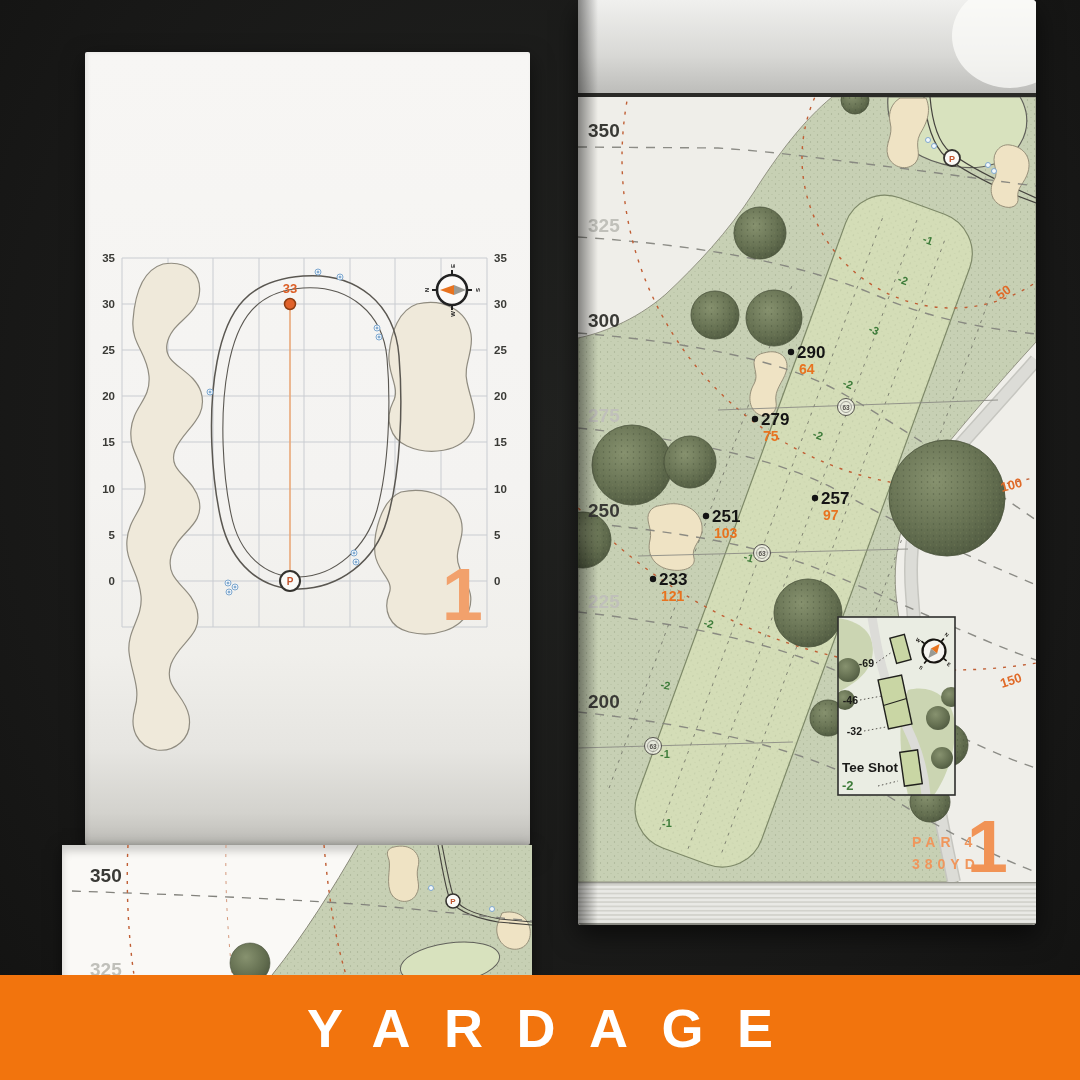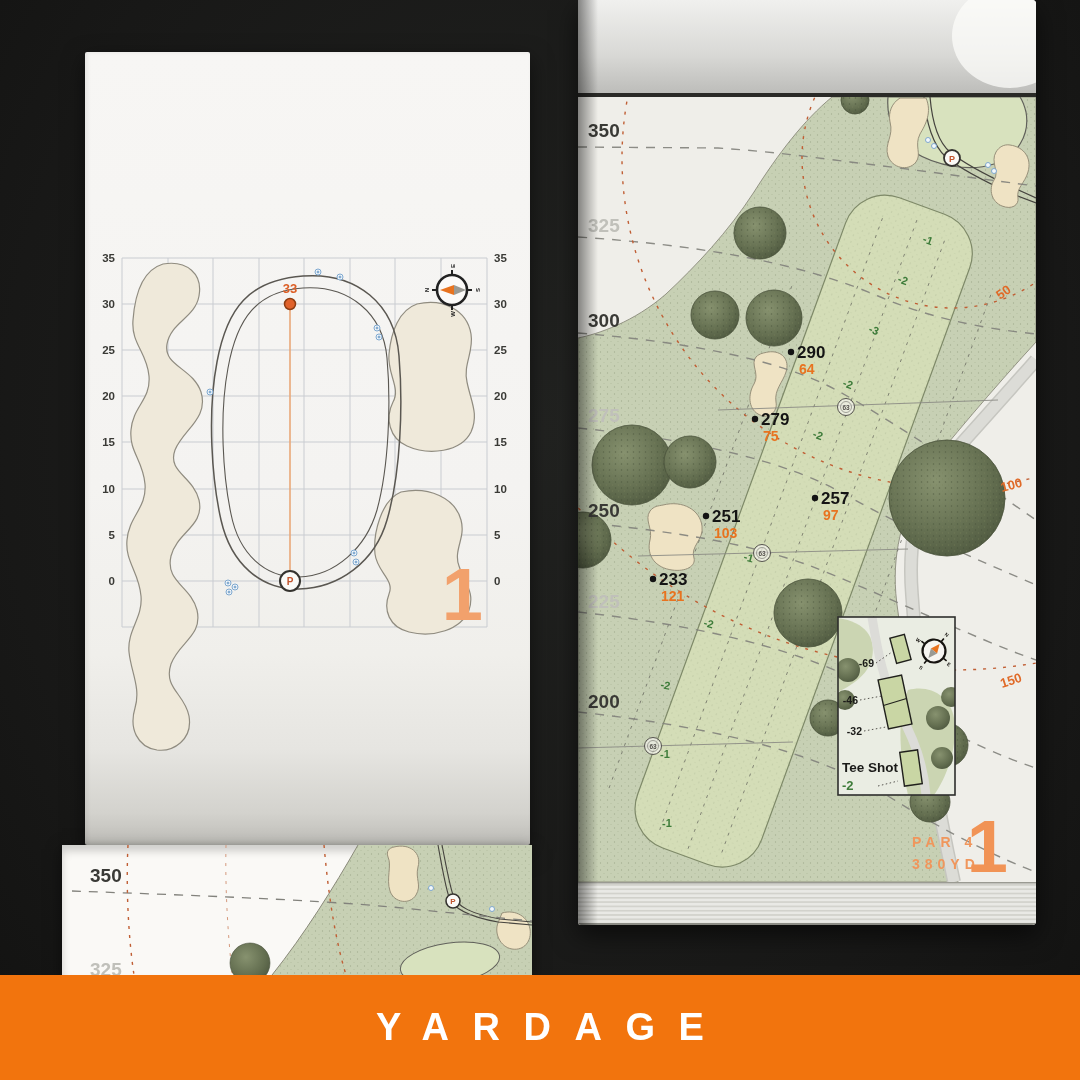--- a/index.html
+++ b/index.html
@@ -17,21 +17,21 @@
 
   
   .right-page{position:absolute;left:578px;top:0;width:458px;height:925px;border-radius:0 4px 4px 3px;
     overflow:hidden;background:#EFEEE9;box-shadow:0 10px 26px rgba(0,0,0,.6);}
   .right-page .fold{position:absolute;left:0;top:0;width:20px;height:100%;
     background:linear-gradient(to right, rgba(0,0,0,.45), rgba(0,0,0,0));pointer-events:none;}
 
   
   .banner{position:absolute;left:0;top:975px;width:1080px;height:105px;background:#F2740D;
     display:flex;align-items:center;justify-content:center;z-index:30;}
-  .banner span{color:#FFFFFF;font-size:38px;font-weight:bold;letter-spacing:.62em;margin-right:-.62em;}
+  .banner span{color:#FFFFFF;font-size:54px;font-weight:bold;letter-spacing:.62em;margin-right:-.62em;}
 
   
   .axis{font-size:11.5px;font-weight:bold;fill:#3A3A36;}
   .pin-dist{font-size:13px;font-weight:bold;fill:#DD5F26;}
   .hole-num{font-size:74px;font-weight:800;}
   .ct{font-size:19px;font-weight:bold;}
   .ct.strong{fill:#3A3A36;} .ct.light{fill:#C0C0BA;}
   .arcl{font-size:13px;font-weight:bold;fill:#E06A28;}
   .mdist{font-size:17px;font-weight:800;fill:#141414;}
   .mcarry{font-size:14px;font-weight:bold;fill:#E8731F;}

